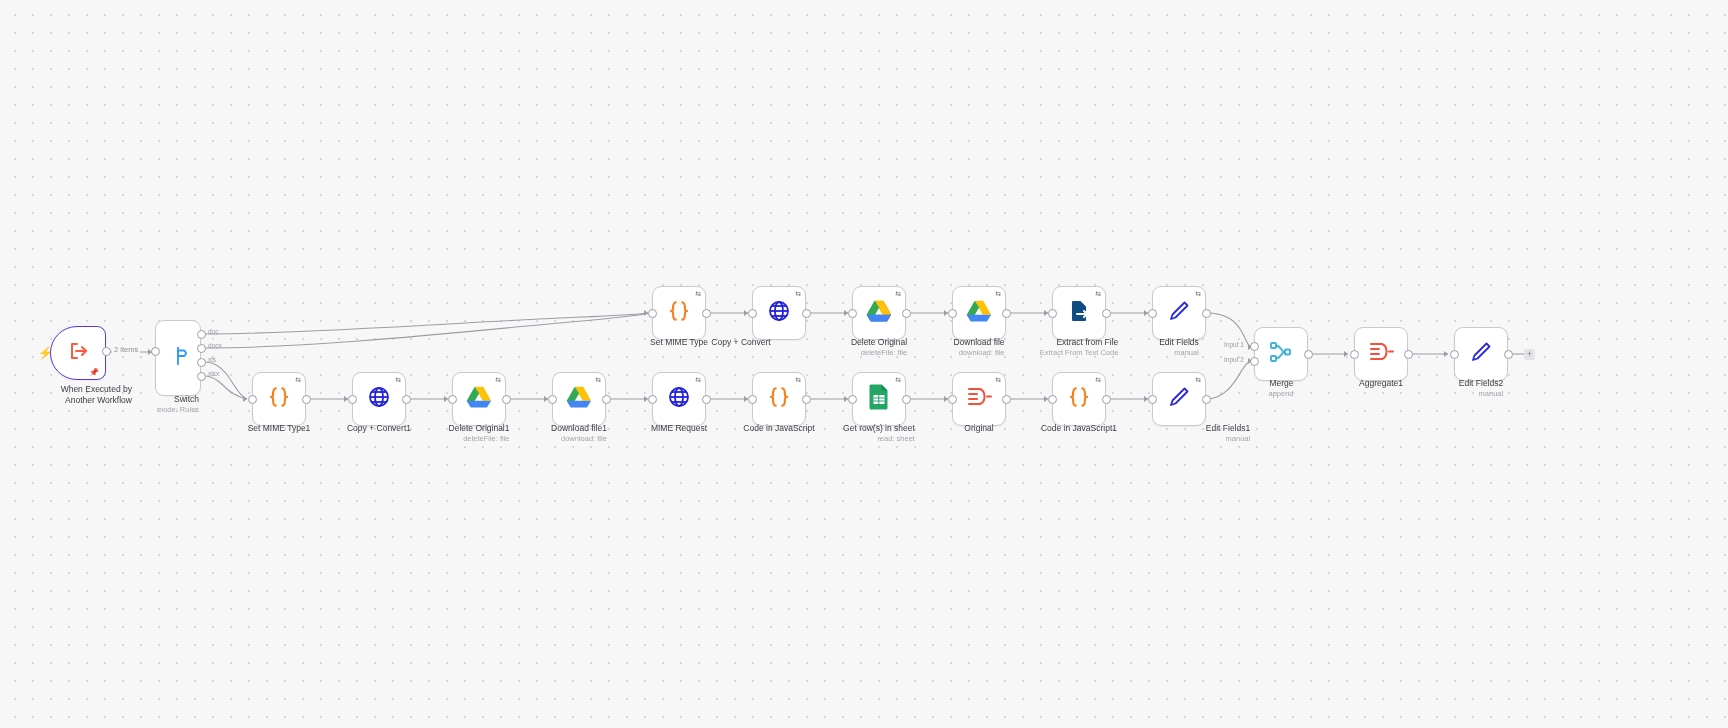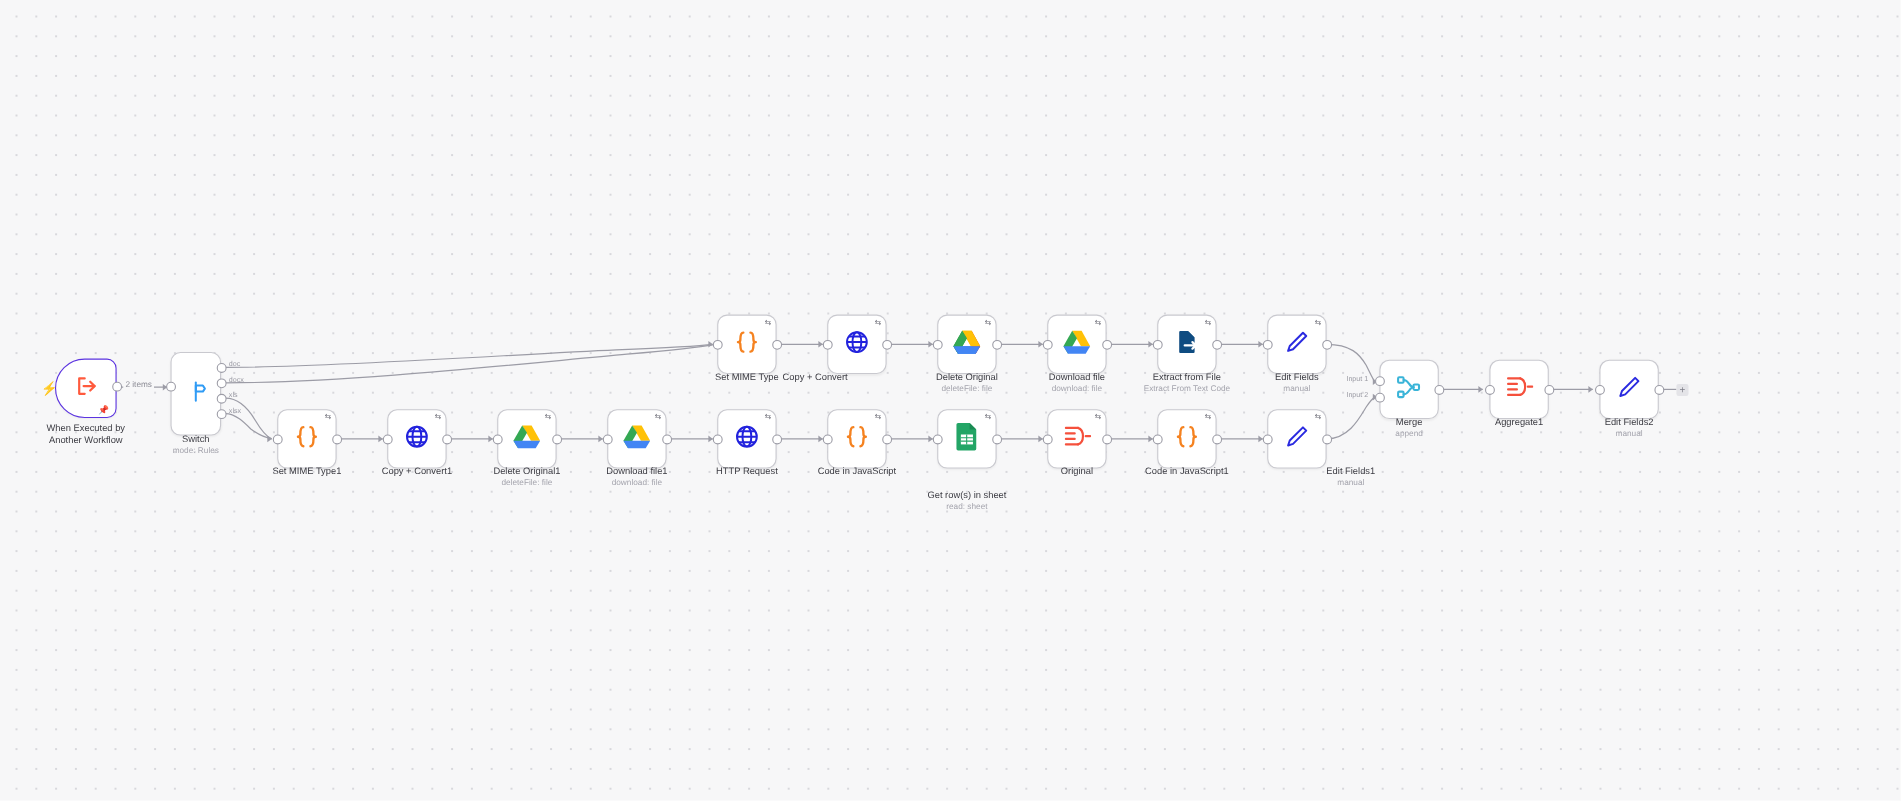--- a/index.html
+++ b/index.html
@@ -32,21 +32,21 @@
   .node.trigger {
     border: 1.6px solid #5b33e0;
     border-radius: 28px 9px 9px 28px;
     width: 56px;
   }
   .node.tall { height: 76px; border-radius: 9px; }
   .node.merge { height: 54px; }
 
   .node-label {
     position: absolute;
-    text-align: center;
+    text-align: right;
     font-size: 8.5px;
     color: #3b3b42;
     line-height: 11px;
     white-space: nowrap;
     transform: translateX(-50%);
   }
   .node-label .sub {
     display: block;
     font-size: 7.5px;
     color: #a4a4ad;
@@ -404,21 +404,21 @@
         <path d="M3 12 H21"></path>
           <path d="M4.6 7 H19.4"></path>
           <path d="M4.6 17 H19.4"></path>
       </svg>
     </span>
     <span class="refresh-badge">⇆</span>
   </div>
   <div class="port" style="left:648px;top:395px"></div>
   <div class="port" style="left:702px;top:395px"></div>
   <div class="node-label" style="left:679px;top:423px">
-    <span>HTTP Request</span>
+    <span>MIME Request</span>
   </div>
 
   <div class="node" style="left:752px;top:372px">
     <span class="icon">
       <svg width="26" height="26" viewBox="0 0 24 24" fill="none" stroke="#f58220" stroke-width="2" stroke-linecap="round" stroke-linejoin="round">
         <path d="M9 4 C6.5 4 6.5 8 6.5 10 C6.5 11.2 5.6 12 4.5 12 C5.6 12 6.5 12.8 6.5 14 C6.5 16 6.5 20 9 20"></path>
         <path d="M15 4 C17.5 4 17.5 8 17.5 10 C17.5 11.2 18.4 12 19.5 12 C18.4 12 17.5 12.8 17.5 14 C17.5 16 17.5 20 15 20"></path>
       </svg>
     </span>
     <span class="refresh-badge">⇆</span>
@@ -435,21 +435,21 @@
         <path d="M2 0.5 H12.5 L18.5 6.5 V24 A1.5 1.5 0 0 1 17 25.5 H2 A1.5 1.5 0 0 1 0.5 24 V2 A1.5 1.5 0 0 1 2 0.5 Z" fill="#23a566"></path>
         <path d="M12.5 0.5 L18.5 6.5 H12.5 Z" fill="#1a8a52"></path>
         <rect x="4.5" y="11" width="11" height="9" fill="#fff"></rect>
         <path d="M4.5 14 H15.5 M4.5 17 H15.5 M9.8 11 V20" stroke="#23a566" stroke-width="1"></path>
       </svg>
     </span>
     <span class="refresh-badge">⇆</span>
   </div>
   <div class="port" style="left:848px;top:395px"></div>
   <div class="port" style="left:902px;top:395px"></div>
-  <div class="node-label" style="left:879px;top:445px">
+  <div class="node-label" style="left:879px;top:423px">
     <span>Get row(s) in sheet</span>
     <span class="sub">read: sheet</span>
   </div>
 
   <div class="node" style="left:952px;top:372px">
     <span class="icon">
       <svg width="26" height="24" viewBox="0 0 26 24" fill="none" stroke="#f5503c" stroke-width="2" stroke-linecap="round">
         <path d="M3 4 H14"></path>
           <path d="M3 9 H11"></path>
           <path d="M3 14 H11"></path>

